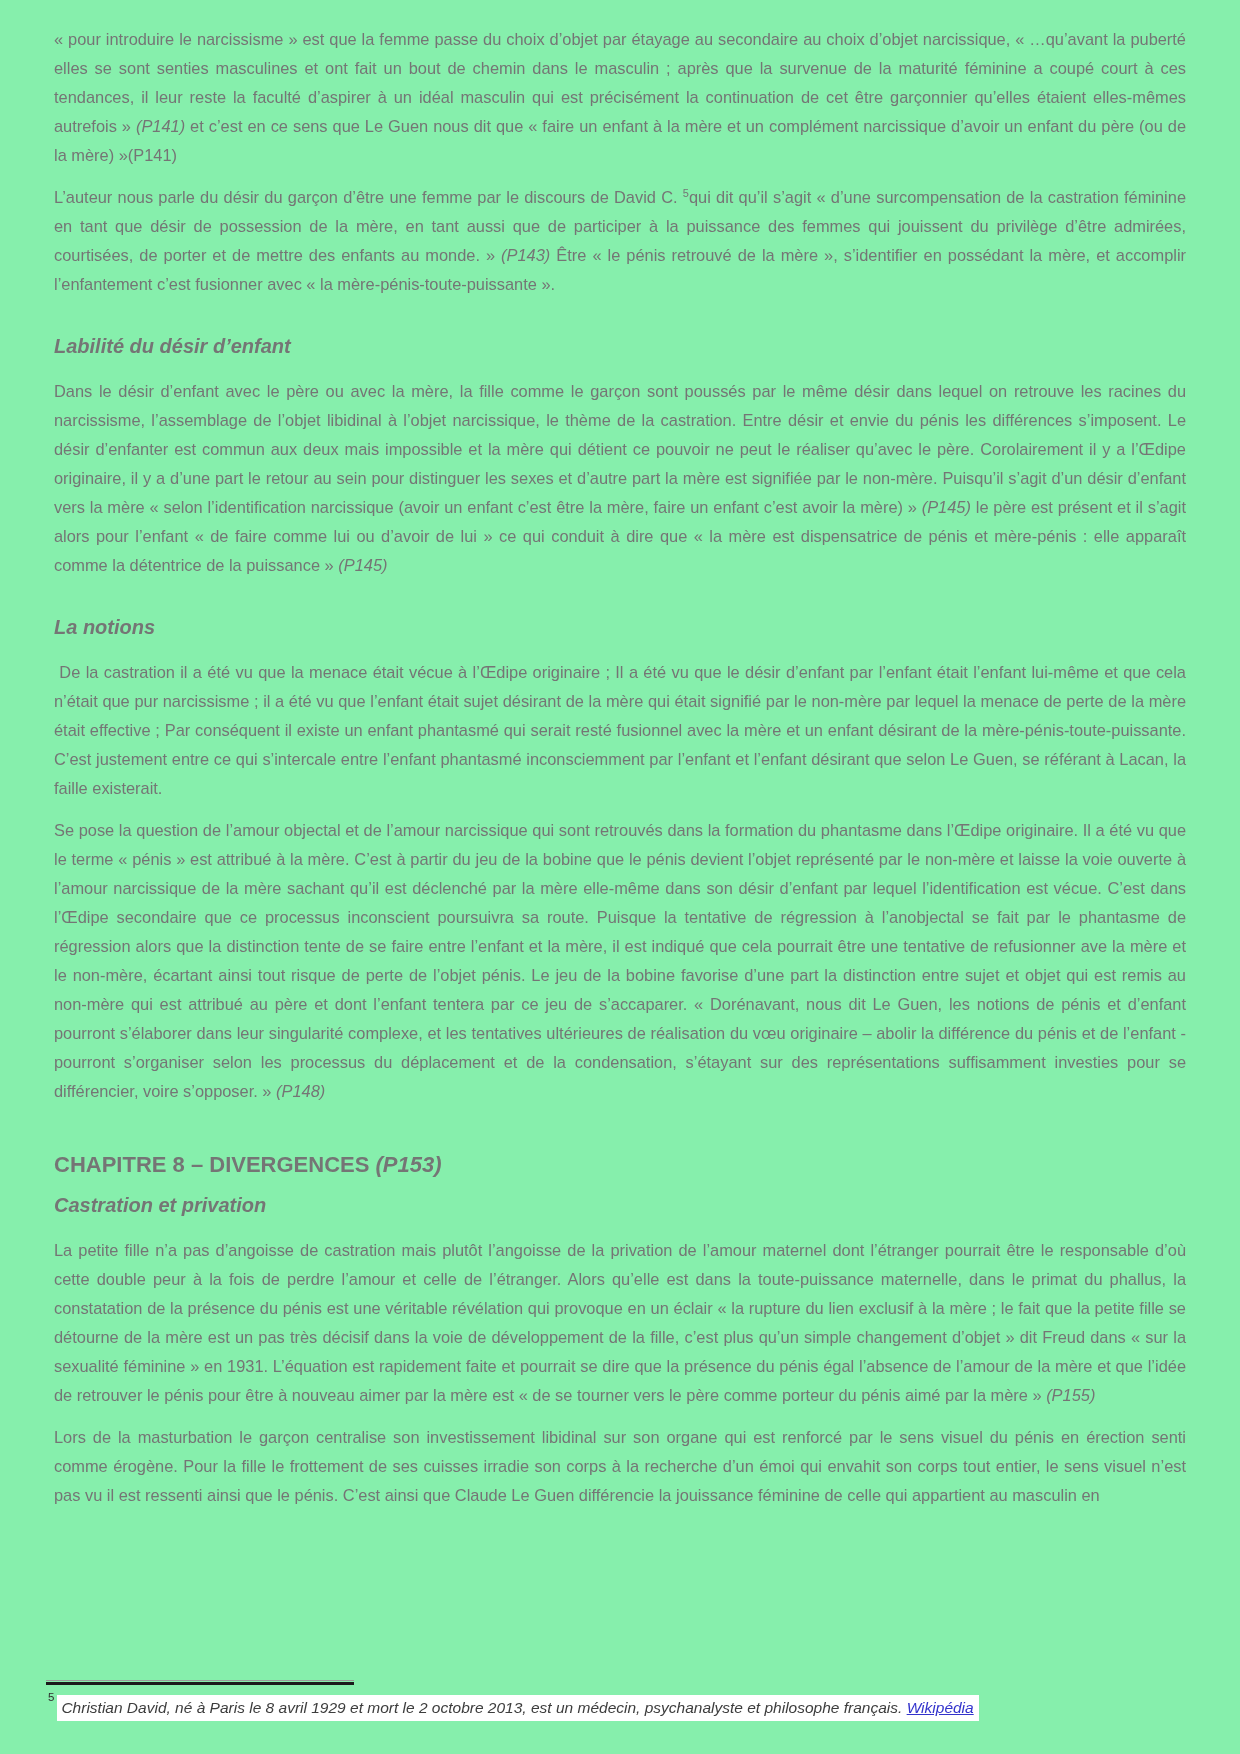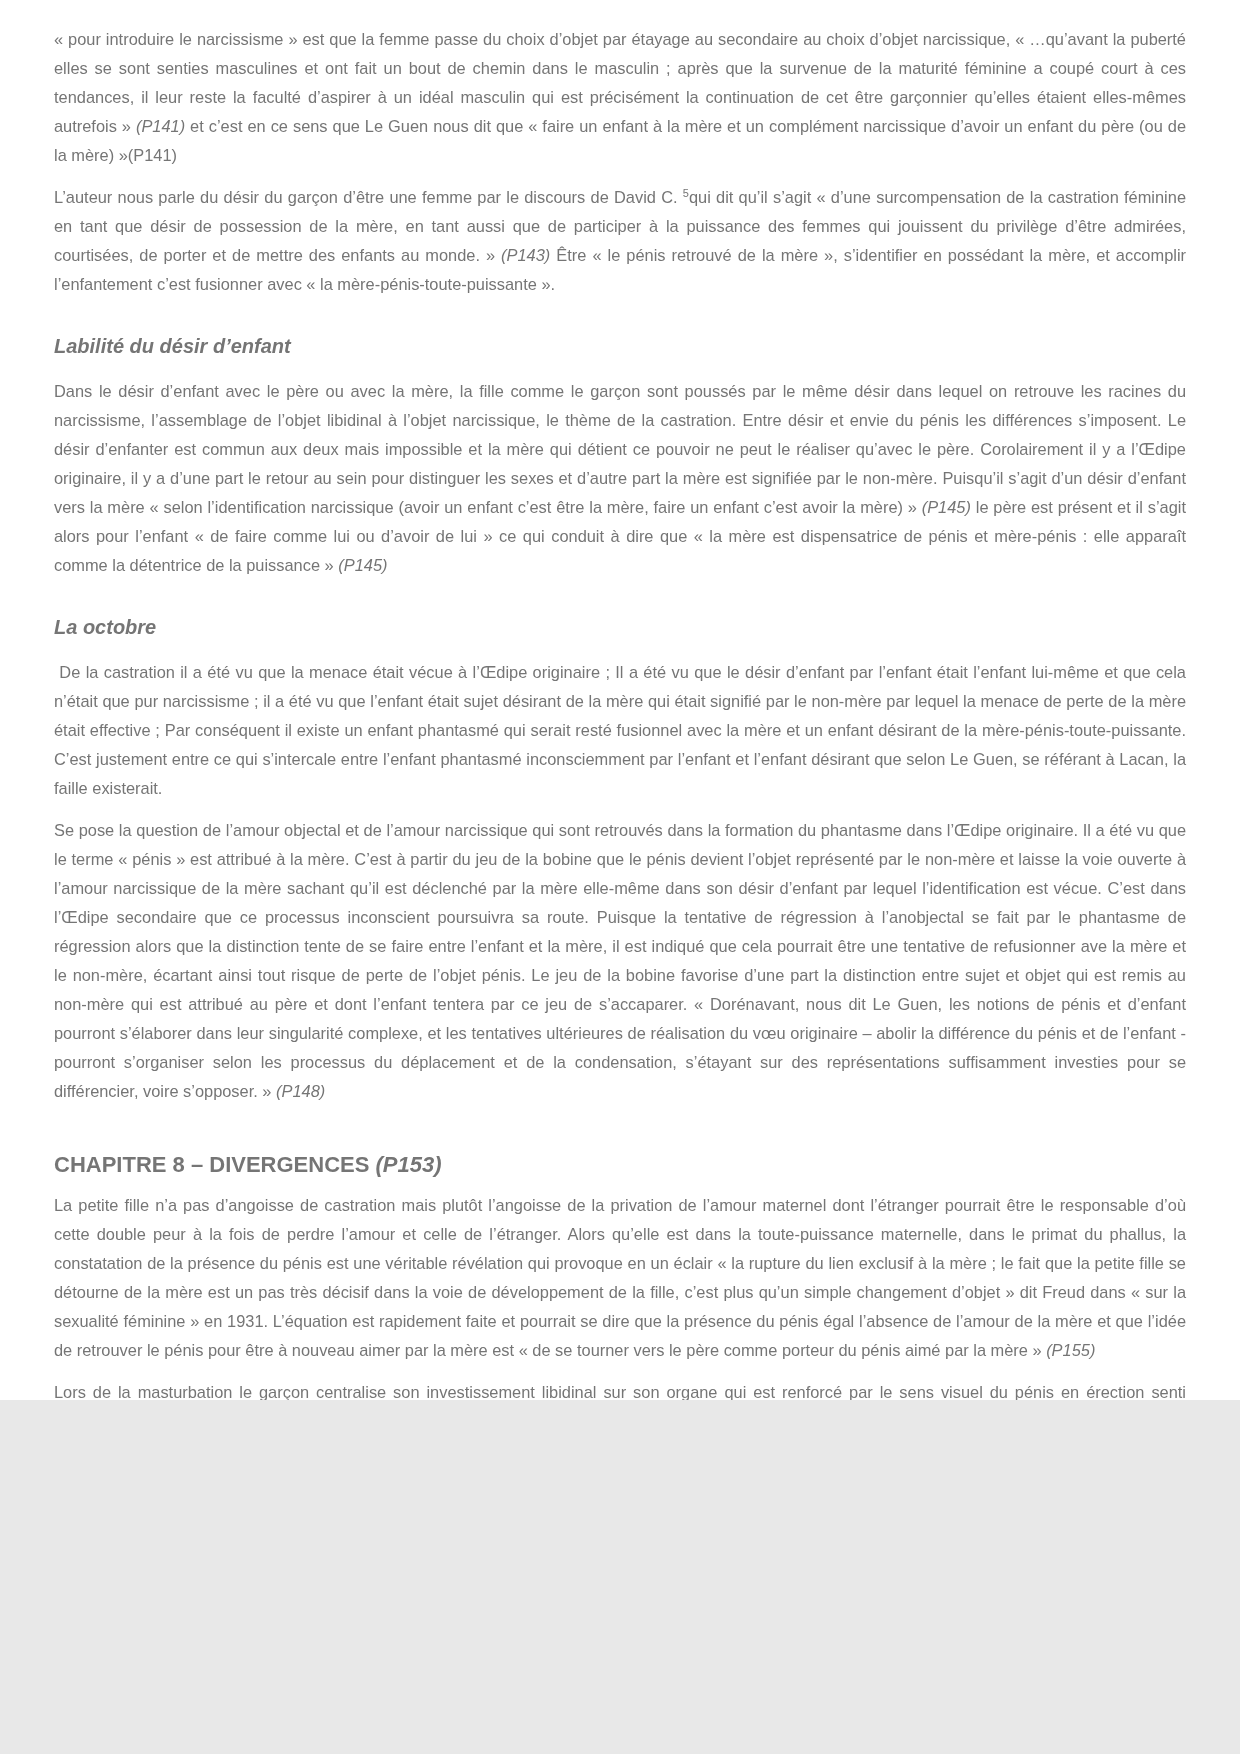--- a/index.html
+++ b/index.html
@@ -1,20 +1,20 @@
 <!DOCTYPE html>
 <html lang="fr"><head>
 <meta charset="utf-8">
 <style>
   html,body { margin:0; padding:0; background:#e8e8e8; }
   .page {
     position:relative;
-    width:1240px; height:1400px;
+    width:1240px; height:1754px;
     margin:0 auto;
-    background:#ffffff;
+    background:#86efac;
     font-family:"Liberation Sans","DejaVu Sans",sans-serif;
     color:#757575;
     overflow:hidden;
   }
   .content { position:absolute; left:54px; right:54px; top:25px; }
   p.body {
     margin:0 0 13px 0;
     font-size:16.4px;
     line-height:29px;
     text-align:justify;
@@ -64,28 +64,29 @@
   <div class="content">
 
     <p class="body"><span>« pour introduire le narcissisme » est que la femme passe du choix d’objet par étayage au secondaire au choix d’objet narcissique, « …qu’avant la puberté elles se sont senties masculines et ont fait un bout de chemin dans le masculin ; après que la survenue de la maturité féminine a coupé court à ces tendances, il leur reste la faculté d’aspirer à un idéal masculin qui est précisément la continuation de cet être garçonnier qu’elles étaient elles-mêmes autrefois » </span><span class="ref">(P141)</span><span> et c’est en ce sens que Le Guen nous dit que « faire un enfant à la mère et un complément narcissique d’avoir un enfant du père (ou de la mère) »(P141)</span></p>
 
     <p class="body"><span>L’auteur nous parle du désir du garçon d’être une femme par le discours de David C. </span><sup class="note-ref">5</sup><span>qui dit qu’il s’agit « d’une surcompensation de la castration féminine en tant que désir de possession de la mère, en tant aussi que de participer à la puissance des femmes qui jouissent du privilège d’être admirées, courtisées, de porter et de mettre des enfants au monde. » </span><span class="ref">(P143)</span><span> Être « le pénis retrouvé de la mère », s’identifier en possédant la mère, et accomplir l’enfantement c’est fusionner avec « la mère-pénis-toute-puissante ».</span></p>
 
     <h3 class="subhead">Labilité du désir d’enfant</h3>
 
     <p class="body"><span>Dans le désir d’enfant avec le père ou avec la mère, la fille comme le garçon sont poussés par le même désir dans lequel on retrouve les racines du narcissisme, l’assemblage de l’objet libidinal à l’objet narcissique, le thème de la castration. Entre désir et envie du pénis les différences s’imposent. Le désir d’enfanter est commun aux deux mais impossible et la mère qui détient ce pouvoir ne peut le réaliser qu’avec le père. Corolairement il y a l’Œdipe originaire, il y a d’une part le retour au sein pour distinguer les sexes et d’autre part la mère est signifiée par le non-mère. Puisqu’il s’agit d’un désir d’enfant vers la mère « selon l’identification narcissique (avoir un enfant c’est être la mère, faire un enfant c’est avoir la mère) » </span><span class="ref">(P145)</span><span> le père est présent et il s’agit alors pour l’enfant « de faire comme lui ou d’avoir de lui » ce qui conduit à dire que « la mère est dispensatrice de pénis et mère-pénis : elle apparaît comme la détentrice de la puissance » </span><span class="ref">(P145)</span></p>
 
-    <h3 class="subhead">La octobre</h3>
+    <h3 class="subhead">La notions</h3>
 
     <p class="body"><span>&nbsp;De la castration il a été vu que la menace était vécue à l’Œdipe originaire ; Il a été vu que le désir d’enfant par l’enfant était l’enfant lui-même et que cela n’était que pur narcissisme ; il a été vu que l’enfant était sujet désirant de la mère qui était signifié par le non-mère par lequel la menace de perte de la mère était effective ; Par conséquent il existe un enfant phantasmé qui serait resté fusionnel avec la mère et un enfant désirant de la mère-pénis-toute-puissante. C’est justement entre ce qui s’intercale entre l’enfant phantasmé inconsciemment par l’enfant et l’enfant désirant que selon Le Guen, se référant à Lacan, la faille existerait.</span></p>
 
     <p class="body"><span>Se pose la question de l’amour objectal et de l’amour narcissique qui sont retrouvés dans la formation du phantasme dans l’Œdipe originaire. Il a été vu que le terme « pénis » est attribué à la mère. C’est à partir du jeu de la bobine que le pénis devient l’objet représenté par le non-mère et laisse la voie ouverte à l’amour narcissique de la mère sachant qu’il est déclenché par la mère elle-même dans son désir d’enfant par lequel l’identification est vécue. C’est dans l’Œdipe secondaire que ce processus inconscient poursuivra sa route. Puisque la tentative de régression à l’anobjectal se fait par le phantasme de régression alors que la distinction tente de se faire entre l’enfant et la mère, il est indiqué que cela pourrait être une tentative de refusionner ave la mère et le non-mère, écartant ainsi tout risque de perte de l’objet pénis. Le jeu de la bobine favorise d’une part la distinction entre sujet et objet qui est remis au non-mère qui est attribué au père et dont l’enfant tentera par ce jeu de s’accaparer. « Dorénavant, nous dit Le Guen, les notions de pénis et d’enfant pourront s’élaborer dans leur singularité complexe, et les tentatives ultérieures de réalisation du vœu originaire – abolir la différence du pénis et de l’enfant - pourront s’organiser selon les processus du déplacement et de la condensation, s’étayant sur des représentations suffisamment investies pour se différencier, voire s’opposer. » </span><span class="ref">(P148)</span></p>
 
     <h2 class="chapter"><span>CHAPITRE 8 – DIVERGENCES </span><span class="chapter-ref">(P153)</span></h2>
 
+    <h3 class="subhead" style="margin-top:0;">Castration et privation</h3>
 
     <p class="body"><span>La petite fille n’a pas d’angoisse de castration mais plutôt l’angoisse de la privation de l’amour maternel dont l’étranger pourrait être le responsable d’où cette double peur à la fois de perdre l’amour et celle de l’étranger. Alors qu’elle est dans la toute-puissance maternelle, dans le primat du phallus, la constatation de la présence du pénis est une véritable révélation qui provoque en un éclair « la rupture du lien exclusif à la mère ; le fait que la petite fille se détourne de la mère est un pas très décisif dans la voie de développement de la fille, c’est plus qu’un simple changement d’objet » dit Freud dans « sur la sexualité féminine » en 1931. L’équation est rapidement faite et pourrait se dire que la présence du pénis égal l’absence de l’amour de la mère et que l’idée de retrouver le pénis pour être à nouveau aimer par la mère est « de se tourner vers le père comme porteur du pénis aimé par la mère » </span><span class="ref">(P155)</span></p>
 
 
     <p class="body"><span>Lors de la masturbation le garçon centralise son investissement libidinal sur son organe qui est renforcé par le sens visuel du pénis en érection senti comme érogène. Pour la fille le frottement de ses cuisses irradie son corps à la recherche d’un émoi qui envahit son corps tout entier, le sens visuel n’est pas vu il est ressenti ainsi que le pénis. C’est ainsi que Claude Le Guen différencie la jouissance féminine de celle qui appartient au masculin en</span></p>
 
   </div>
 
   <div class="footnote-area">
     <div class="footnote-rule">

